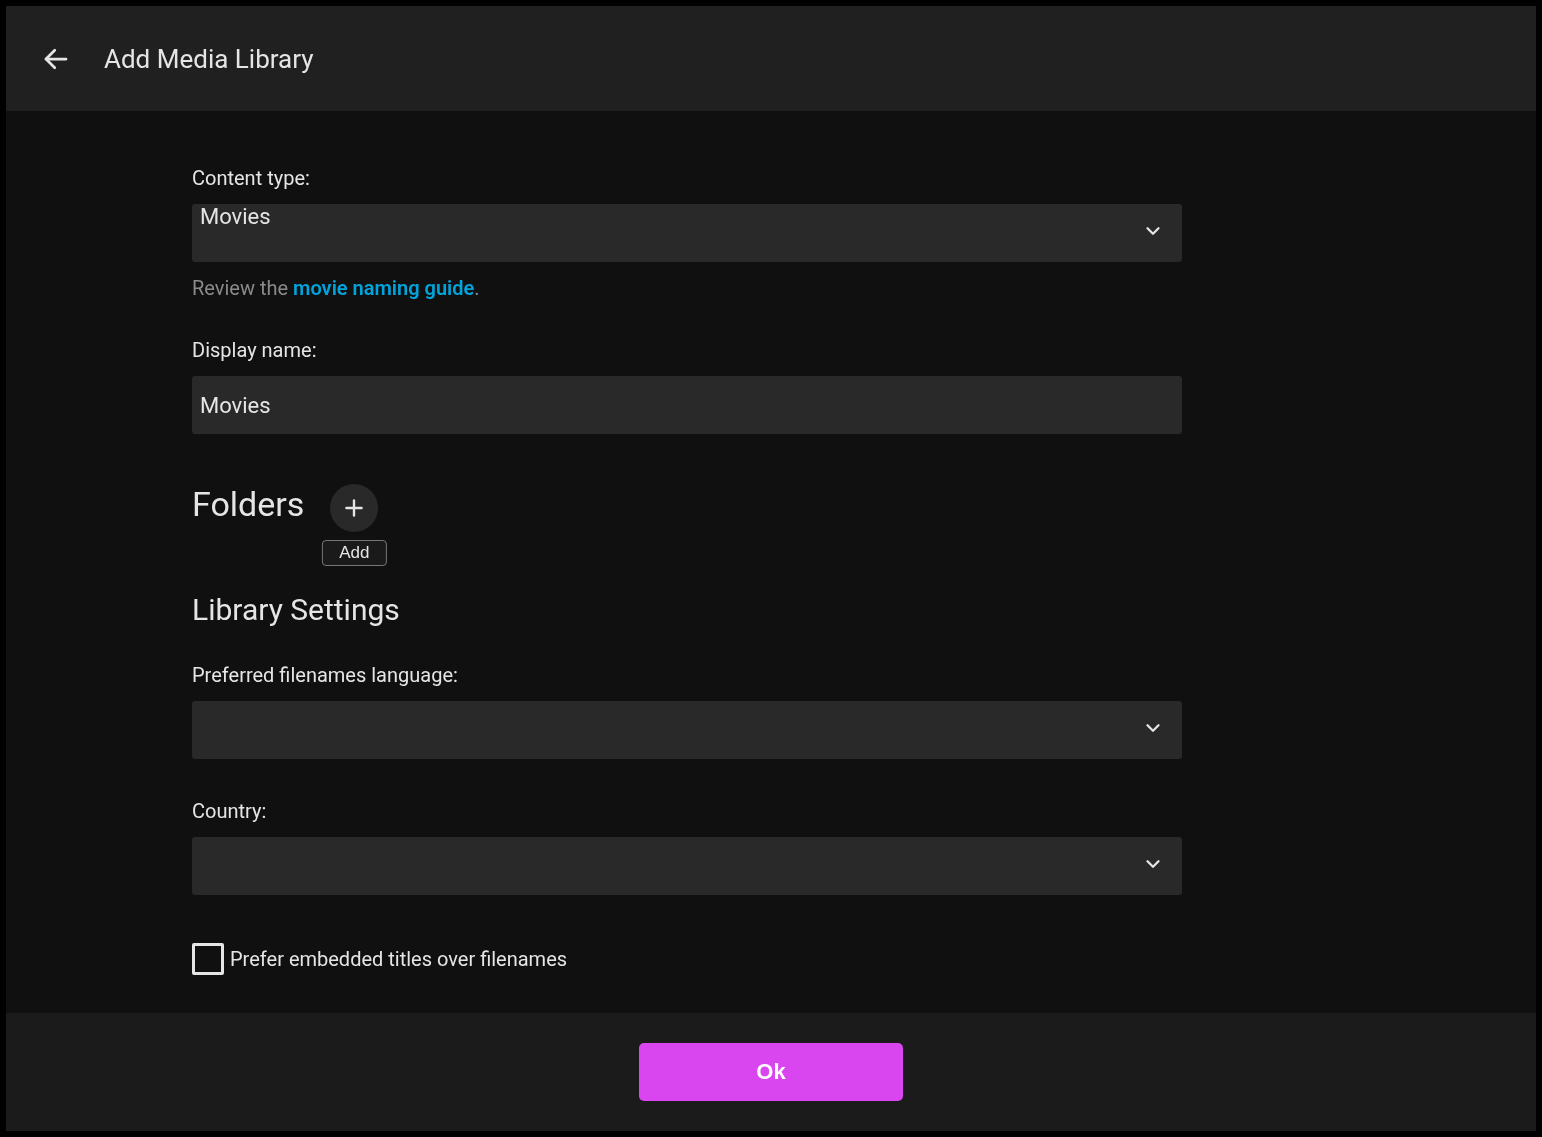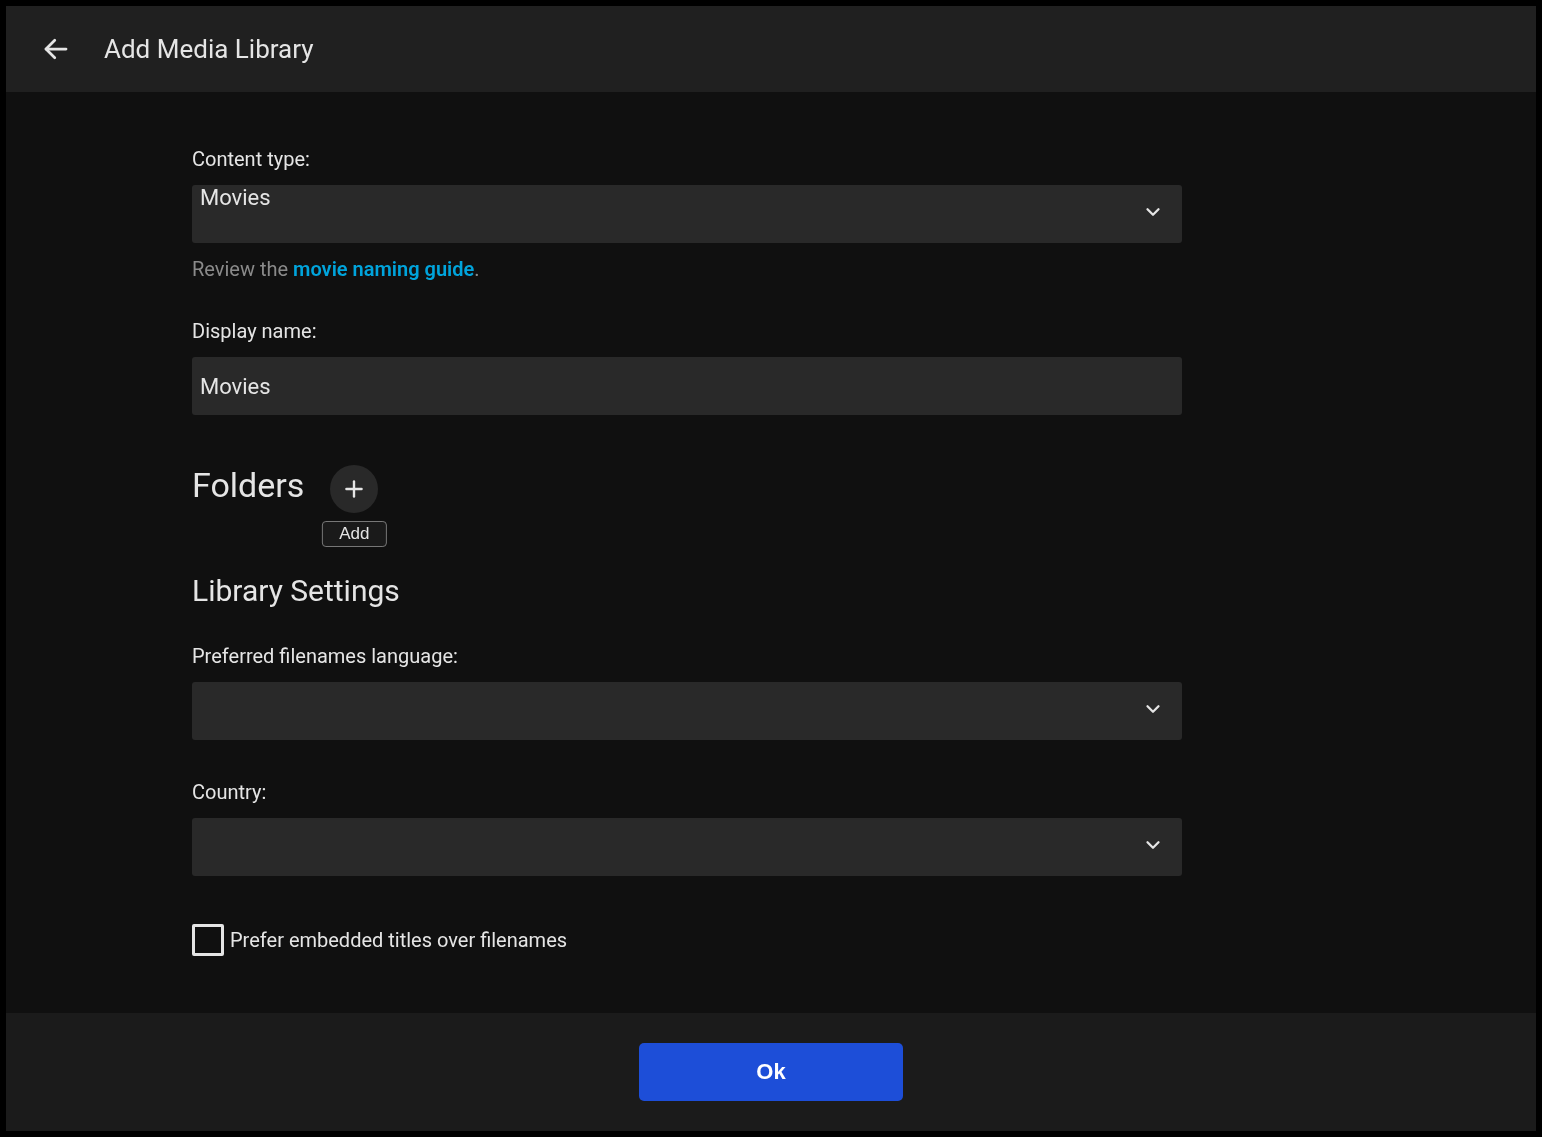--- a/index.html
+++ b/index.html
@@ -19,21 +19,21 @@
   .modal {
     background: #101010;
     width: 100%;
     height: 100%;
     display: flex;
     flex-direction: column;
     position: relative;
   }
   .header {
     background: #202020;
-    height: 86px;
+    height: 105px;
     display: flex;
     align-items: center;
     padding: 0 30px;
     gap: 28px;
   }
   .back-btn {
     width: 40px;
     height: 40px;
     display: flex;
     align-items: center;
@@ -174,21 +174,21 @@
     color: #e5e5e5;
   }
   .footer {
     background: #1b1b1b;
     height: 118px;
     display: flex;
     align-items: center;
     justify-content: center;
   }
   .ok-btn {
-    background: #1d4ed8;
+    background: #d946ef;
     color: #fff;
     border: none;
     font-size: 22px;
     font-weight: 600;
     width: 264px;
     height: 58px;
     border-radius: 5px;
     cursor: pointer;
   }
 </style>

